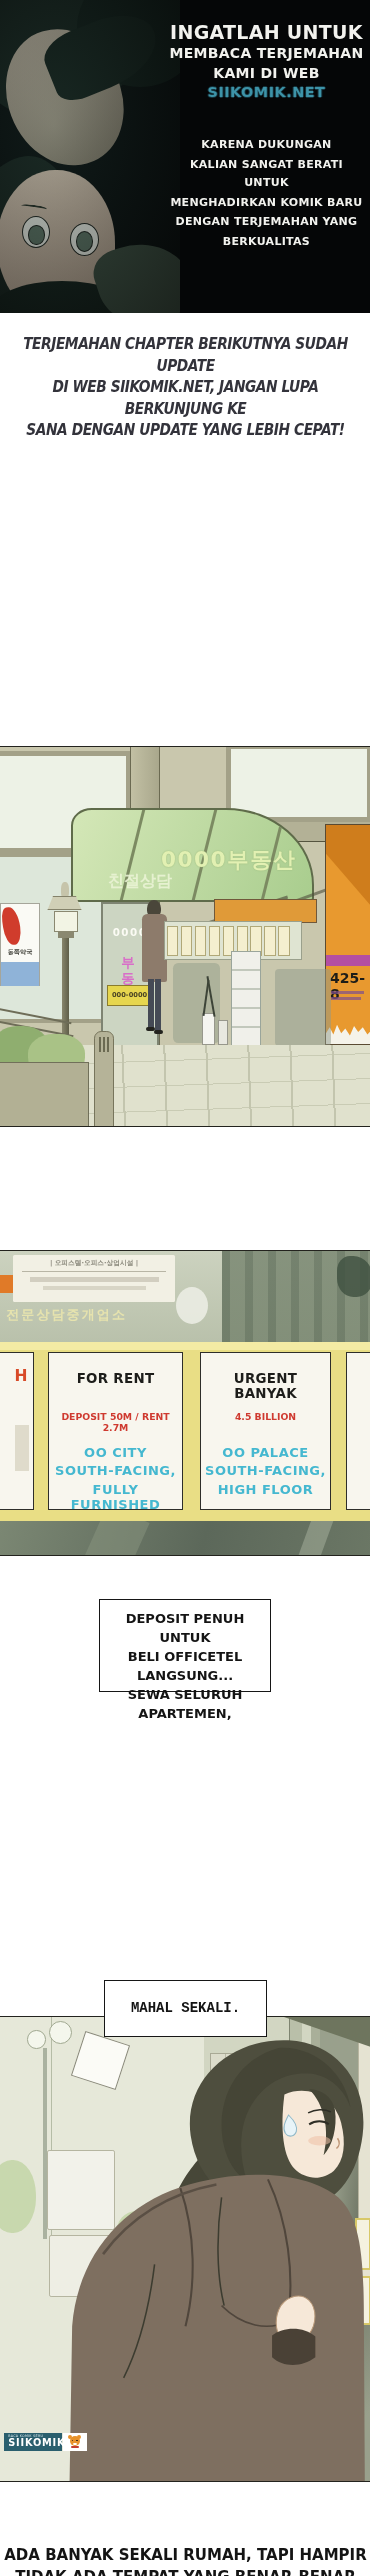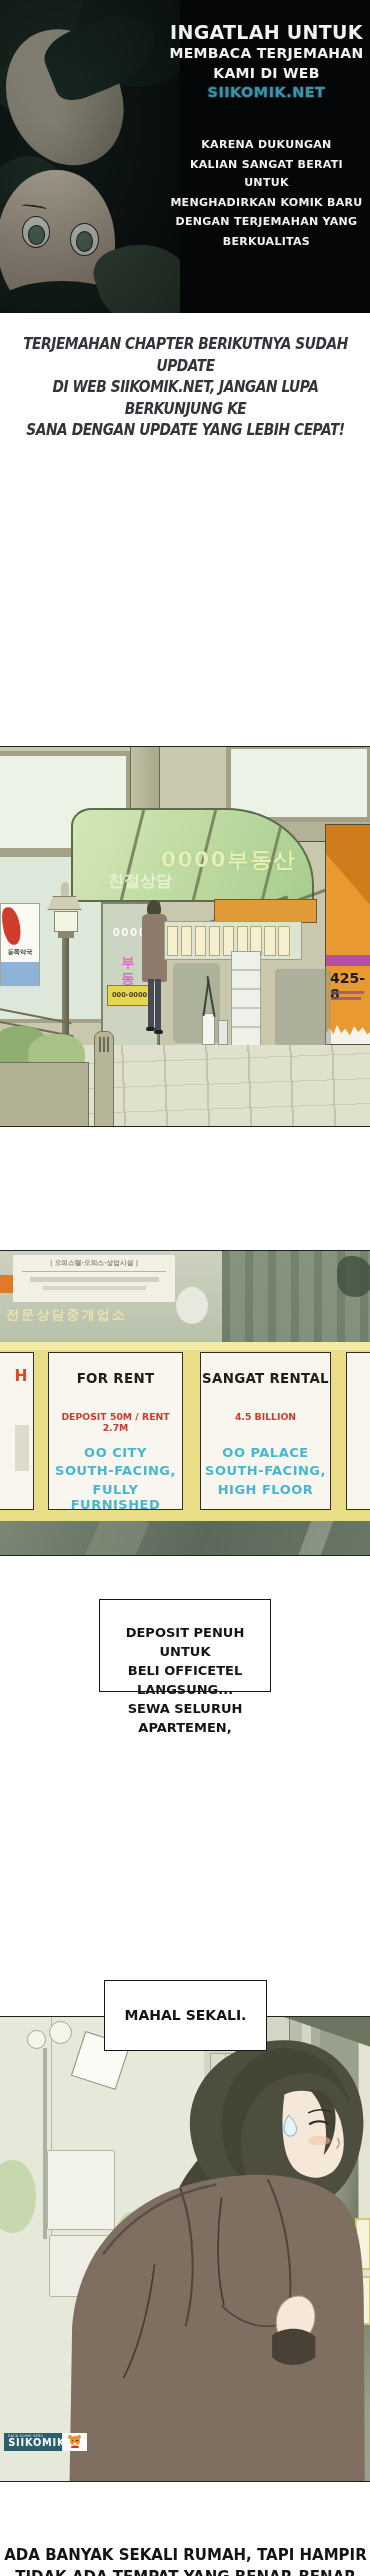--- a/index.html
+++ b/index.html
@@ -198,42 +198,42 @@
 
   <div class="card" style="left:48px;width:135px;">
     <div class="card-header">FOR RENT</div>
     <div class="card-price">DEPOSIT 50M / RENT 2.7M</div>
     <div class="card-line" style="top:92px;">OO CITY</div>
     <div class="card-line" style="top:110px;">SOUTH-FACING,</div>
     <div class="card-line" style="top:129px;">FULLY FURNISHED</div>
   </div>
 
   <div class="card" style="left:200px;width:131px;">
-    <div class="card-header">SANGAT RENTAL</div>
+    <div class="card-header">URGENT BANYAK</div>
     <div class="card-price">4.5 BILLION</div>
     <div class="card-line" style="top:92px;">OO PALACE</div>
     <div class="card-line" style="top:110px;">SOUTH-FACING,</div>
     <div class="card-line" style="top:129px;">HIGH FLOOR</div>
   </div>
 
   <div class="card" style="left:346px;width:36px;"></div>
 
   <div class="abs" style="left:0;top:270px;width:371px;height:36px;background:linear-gradient(105deg,#7b8773,#5c685a 55%,#6b7765);overflow:hidden;">
     <div class="abs" style="left:93px;top:-10.3px;width:46px;height:62px;background:#8a957f;opacity:.5;transform:rotate(24deg);"></div>
     <div class="abs" style="left:304px;top:-10.3px;width:20.6px;height:62px;background:#aab3a0;opacity:.5;transform:rotate(20deg);"></div>
   </div>
 </section>
 
-<div class="caption" style="left:99px;top:1599px;width:172px;height:93px;padding-top:23px;">
+<div class="caption" style="left:99px;top:1599px;width:172px;height:93px;padding-top:9px;">
   <div class="cap-line">DEPOSIT PENUH UNTUK</div>
   <div class="cap-line">BELI OFFICETEL LANGSUNG...</div>
   <div class="cap-line">SEWA SELURUH APARTEMEN,</div>
 </div>
 
-<div class="caption" style="left:104px;top:1980px;width:163px;height:71px;display:flex;align-items:center;justify-content:center;">
+<div class="caption" style="left:104px;top:1980px;width:163px;height:57px;display:flex;align-items:center;justify-content:center;font-family:Liberation Mono, monospace;">
   <div class="cap-line" style="font-size:14px;">MAHAL SEKALI.</div>
 </div>
 
 <section class="panel p3">
 
   <div class="abs" style="left:210px;top:36px;width:78px;height:258px;background:#dcdccb;border:1px solid #a9a995;background-image:repeating-linear-gradient(0deg,transparent 0 17.5px,#b9b9a6 17.5px 18.5px),repeating-linear-gradient(90deg,transparent 0 14.4px,#b9b9a6 14.4px 15.5px);"></div>
   <div class="abs" style="left:0;top:0;width:52px;height:222px;border-right:1.5px solid #b5bca6;"></div>
   <div class="abs" style="left:43px;top:31px;width:3.6px;height:191px;background:#aab2a0;"></div>
   <div class="abs" style="left:27px;top:13.4px;width:18.5px;height:18.5px;background:#f4f6ec;border:1.5px solid #a0a890;border-radius:50%;"></div>
   <div class="abs" style="left:49px;top:4.1px;width:23px;height:23px;background:#f4f6ec;border:1.5px solid #a0a890;border-radius:50%;"></div>

